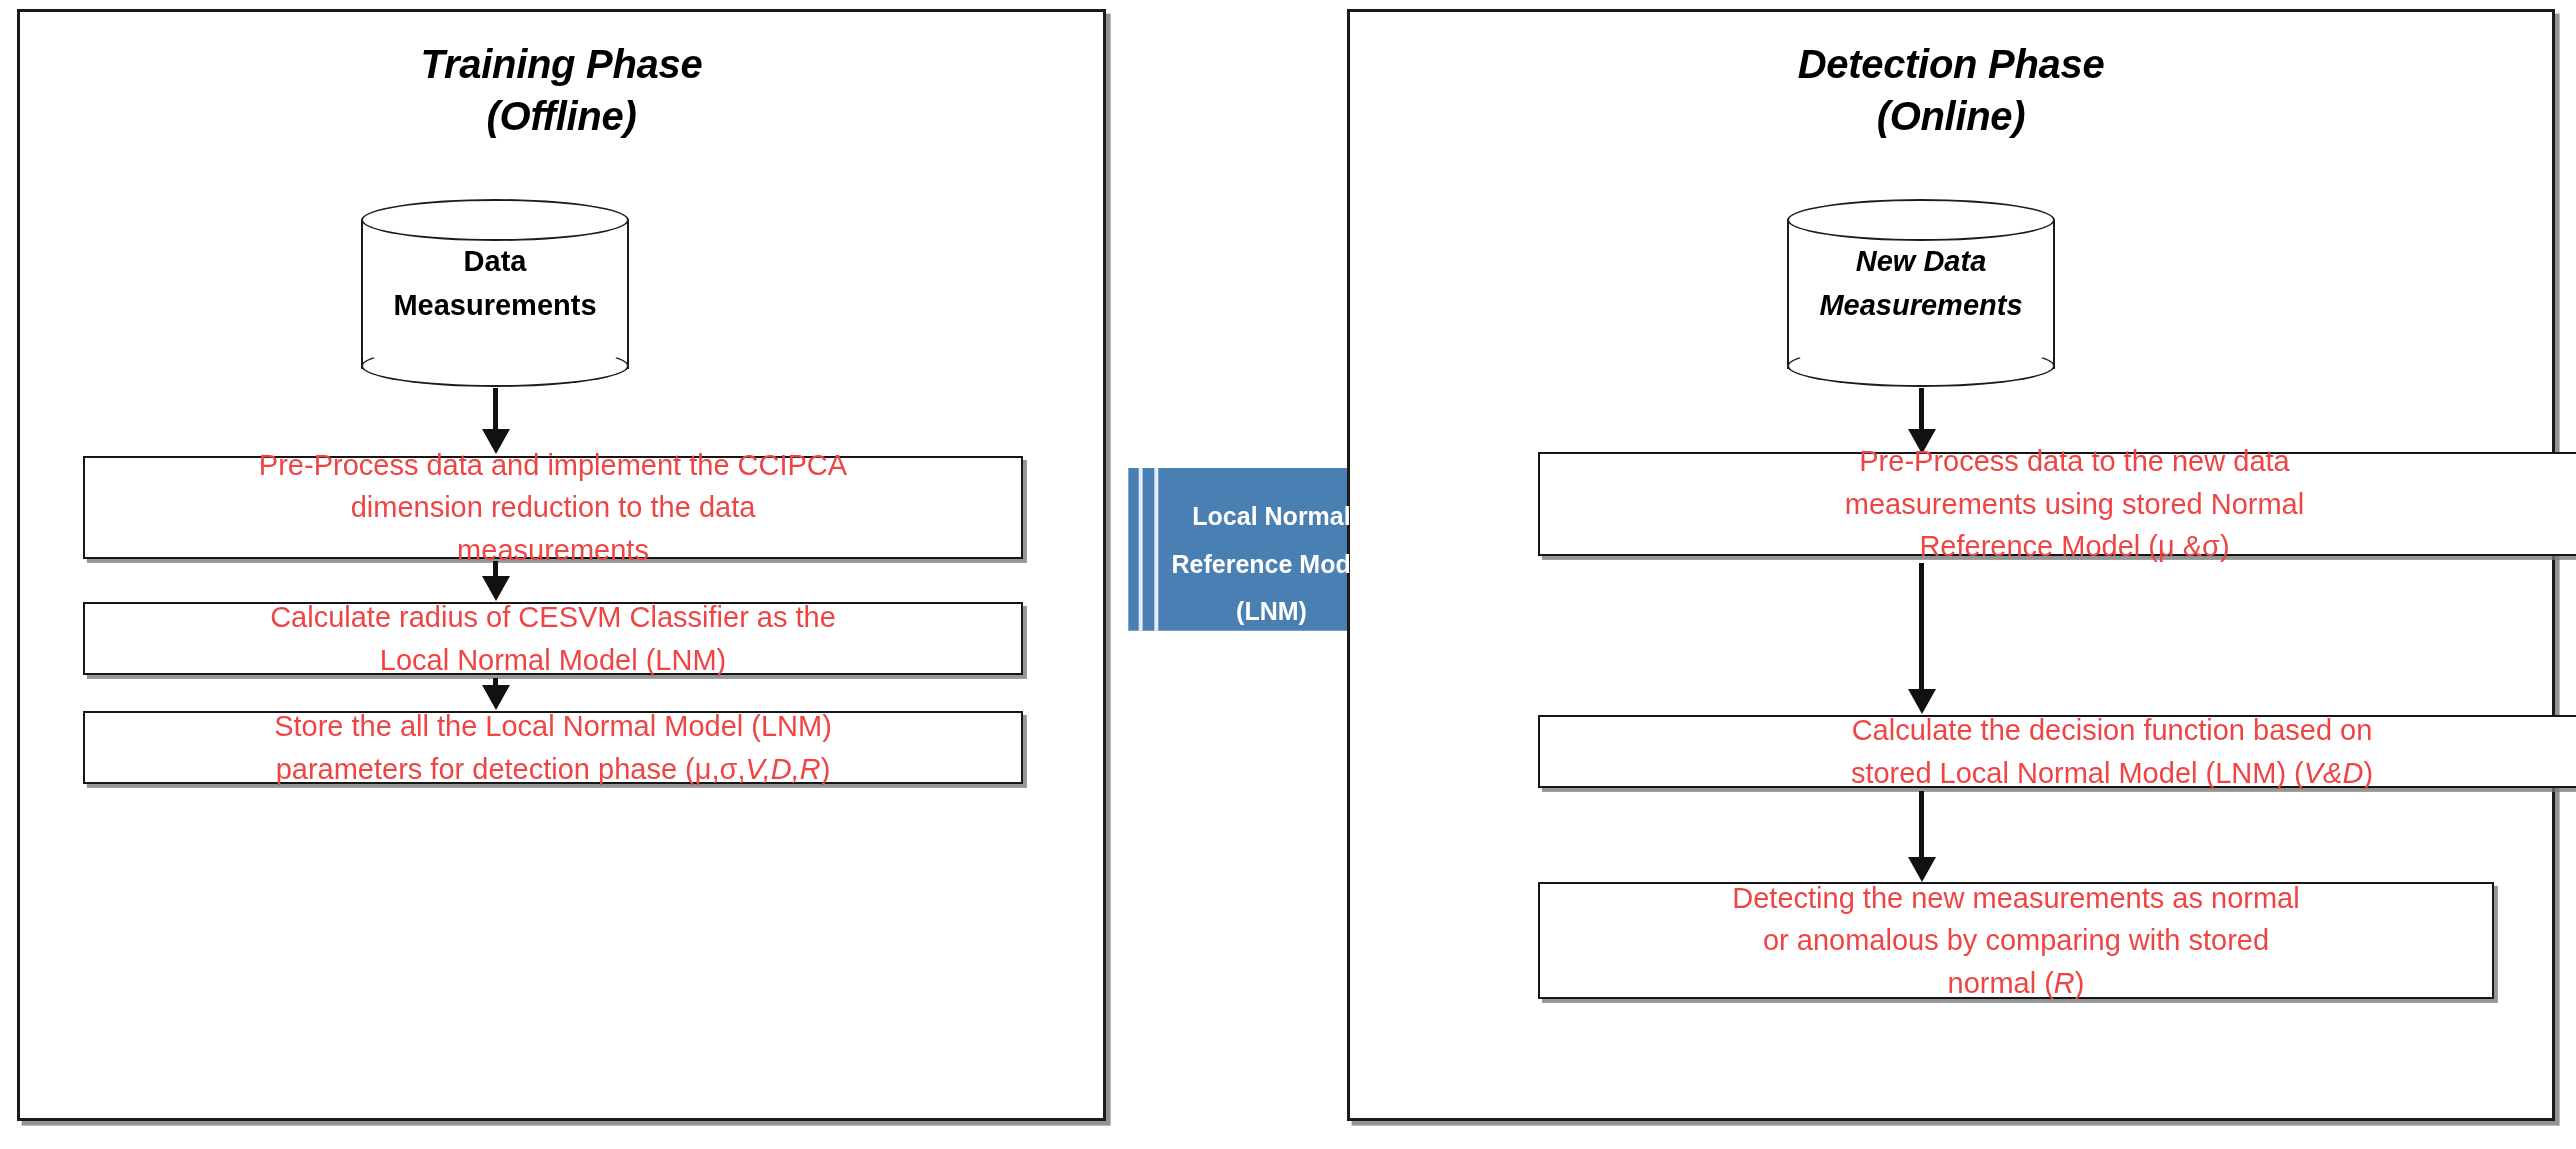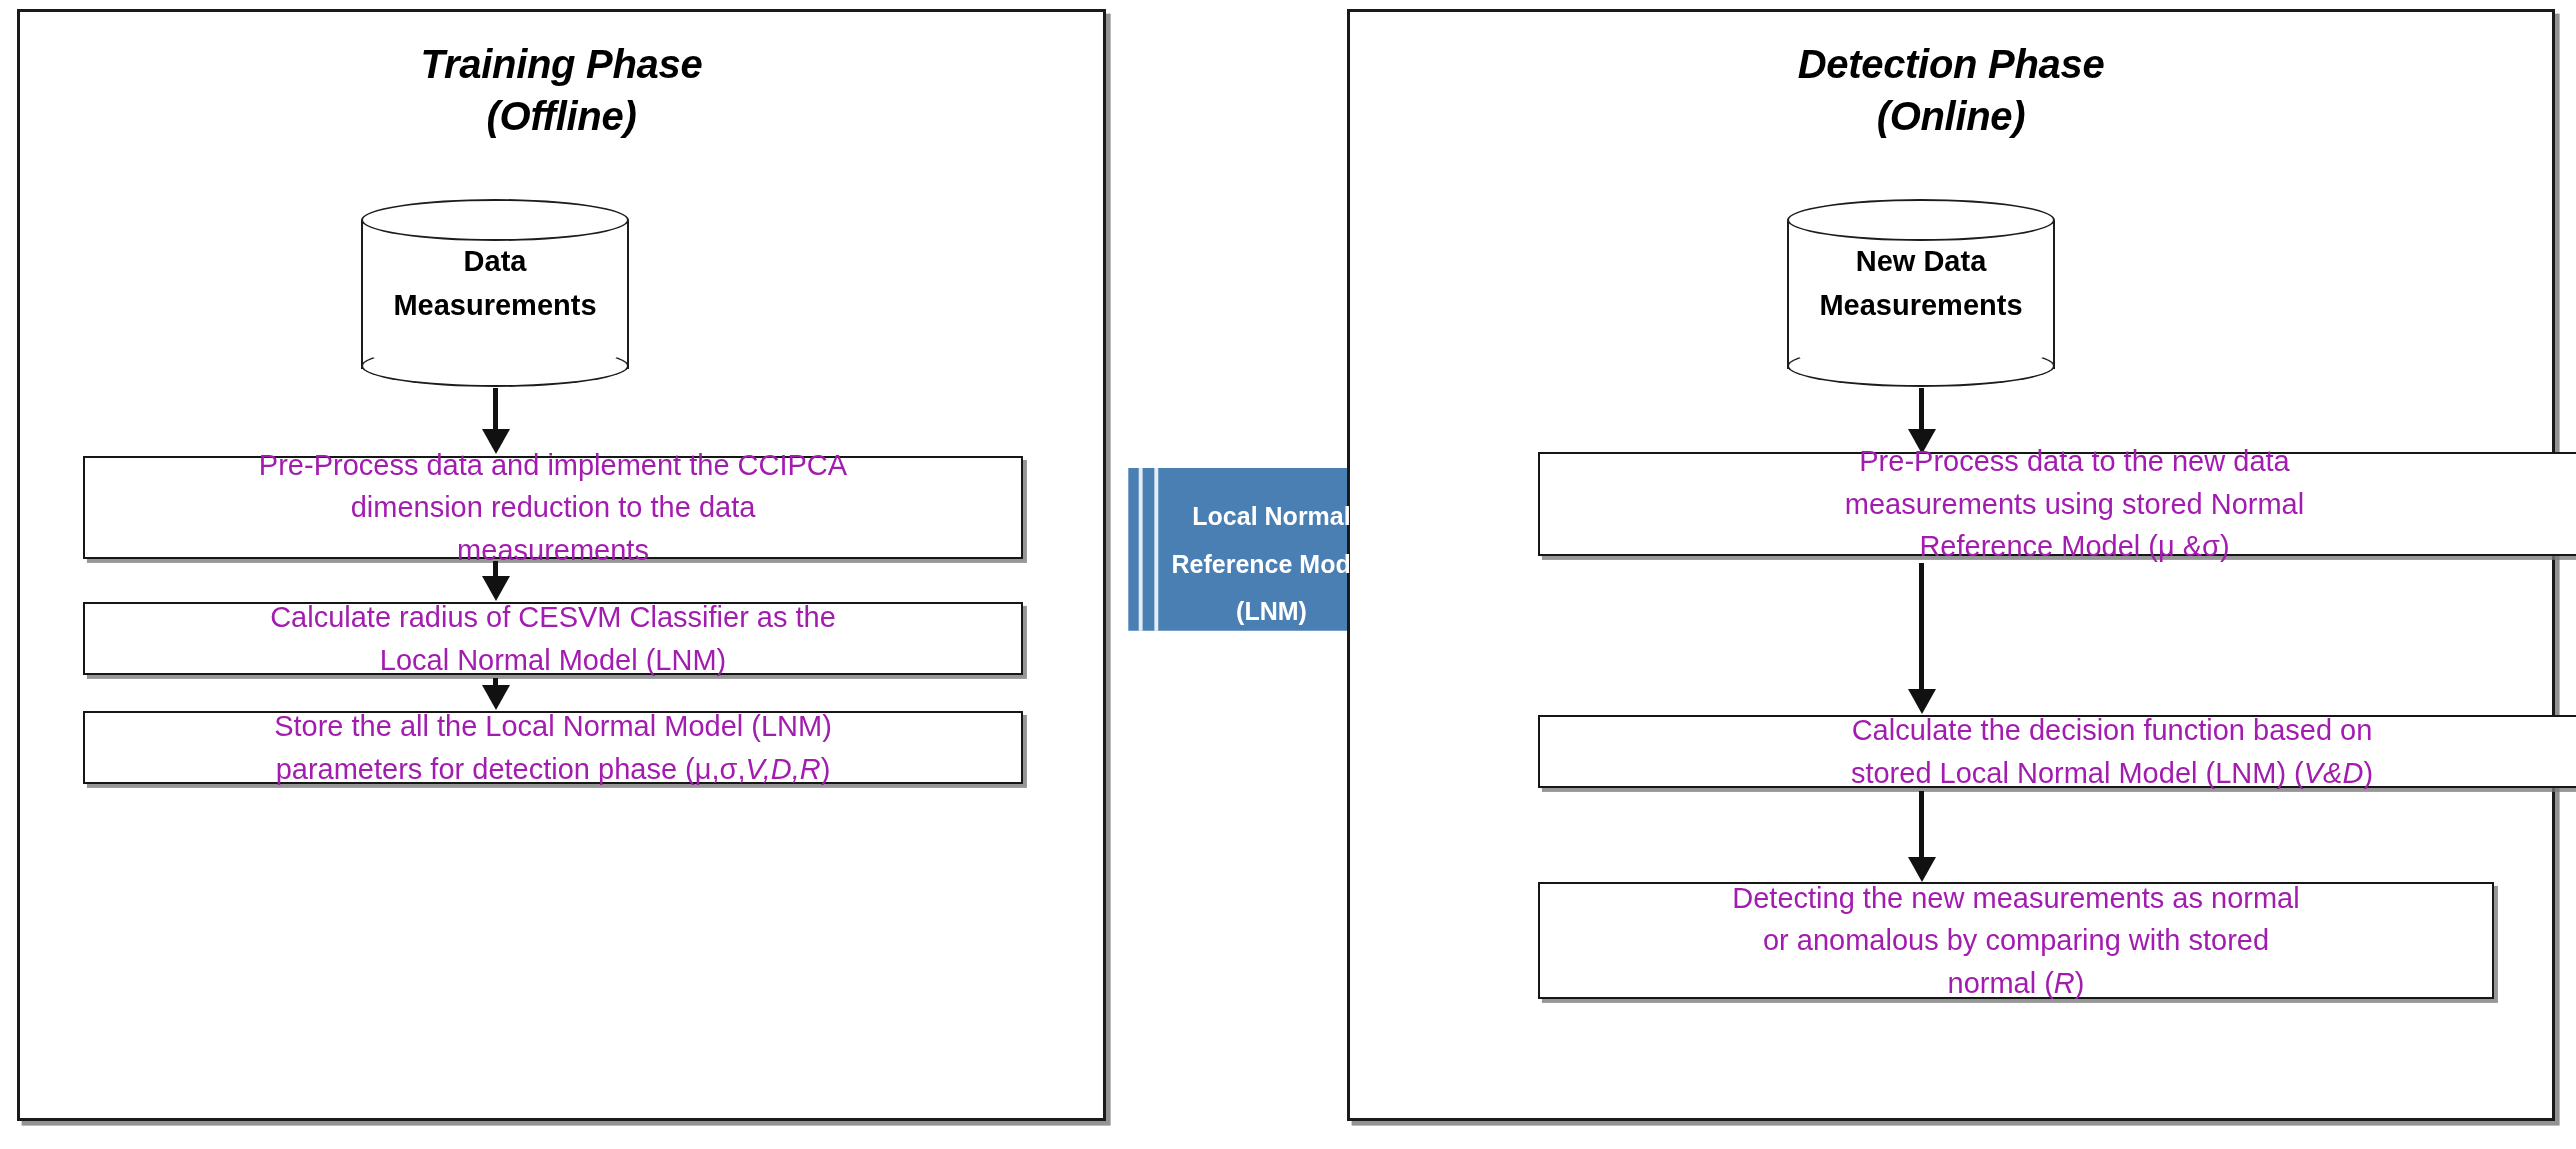--- a/index.html
+++ b/index.html
@@ -79,39 +79,39 @@
     text-align: center;
     font-weight: bold;
     font-size: 29px;
     line-height: 1.52;
     color: #000000;
     z-index: 3;
   }
   .cyl-label .t2 { display: block; }
 
   #cyl-training  { left: 361px;  top: 199px; width: 268px; height: 188px; }
-  #cyl-detection { left: 1787px; top: 199px; width: 268px; height: 188px; }
+  #cyl-detection { left: 1787px; top: 199px; width: 268px; height: 188px; font-style: italic; }
 
   
   .pbox {
     position: absolute;
     background: #ffffff;
     border: 2.6px solid #161616;
     box-shadow: 3.9px 3.9px 0 0 rgba(120,120,120,0.78);
     box-sizing: border-box;
     display: flex;
     align-items: center;
     justify-content: center;
   }
   .pbox-text {
     width: 100%;
     text-align: center;
     font-size: 29px;
     line-height: 1.47;
-    color: #a21caf;
+    color: #ef4444;
     padding: 0 9px;
     box-sizing: border-box;
   }
   .pbox-text .ln { display: block; }
   .it { font-style: italic; margin-top: 43px; }
 
   
   #box-l1 { left: 83px; top: 456px;  width: 940px; height: 103px; }
   #box-l2 { left: 83px; top: 602px;  width: 940px; height: 73px; }
   #box-l3 { left: 83px; top: 711px; width: 940px; height: 73px; align-items: center; }

